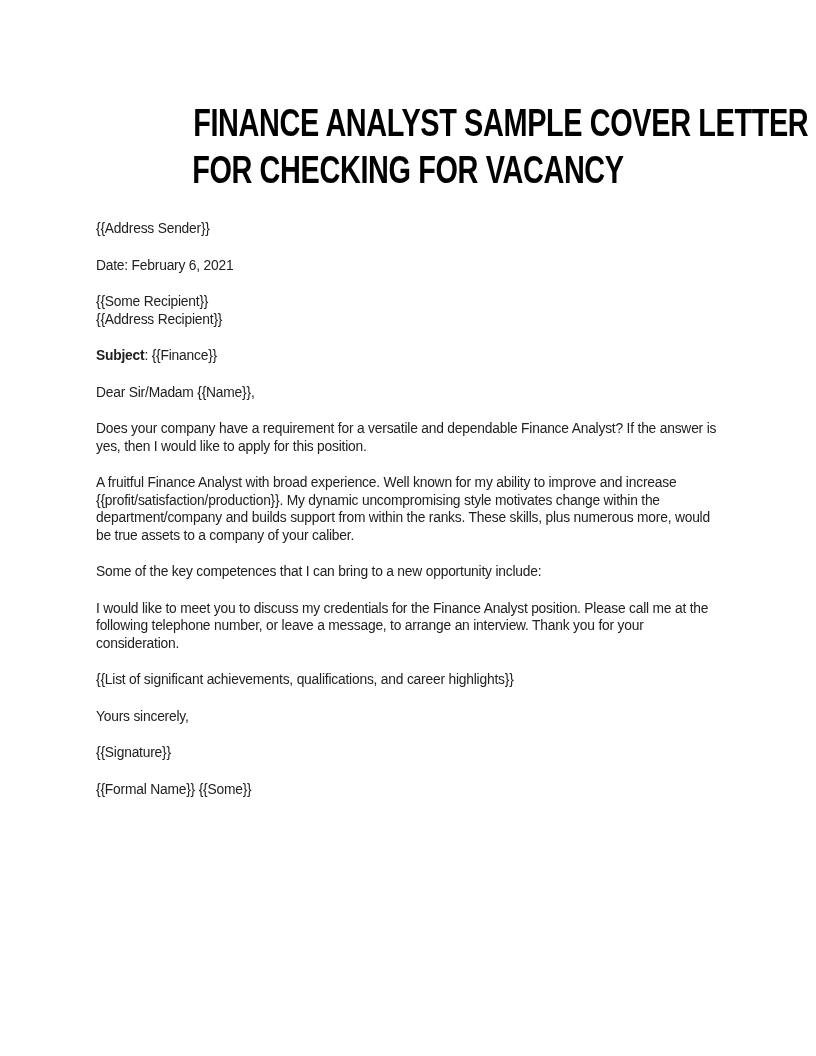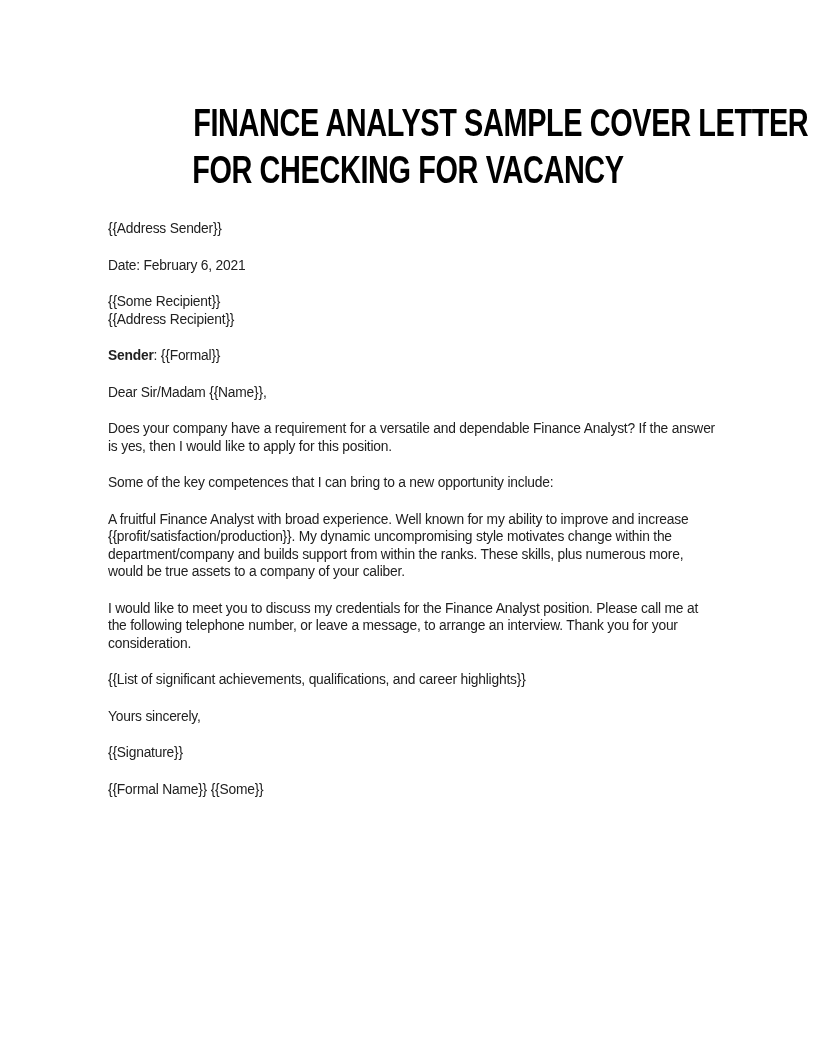--- a/index.html
+++ b/index.html
@@ -31,21 +31,21 @@
     transform: scaleX(0.76);
     transform-origin: 50% 50%;
     letter-spacing: -0.5px;
   }
   .body-text {
     font-size: 13.8px;
     letter-spacing: -0.2px;
     line-height: 17.5px;
     color: #212121;
   }
-  .body-text p { margin: 0 0 19px 12px; }
+  .body-text p { margin: 0 0 19px 0; }
   .sp-sm  { margin-top: 17px; }   
   .sp-lg  { margin-top: 36px; }   
   .bold   { font-weight: 700; }
 </style>
 </head>
 <body>
 
 <div class="page">
 
   <h1 class="doc-title">
@@ -58,30 +58,30 @@
     <p>{{Address Sender}}</p>
 
     <p>Date: February 6, 2021</p>
 
     <p>
       <span style="display:block">{{Some Recipient}}</span>
       <span style="display:block">{{Address Recipient}}</span>
     </p>
 
     <p class="sp-sm">
-      <span class="bold">Sender</span><span>: {{Formal}}</span>
+      <span class="bold">Subject</span><span>: {{Finance}}</span>
     </p>
 
     <p class="sp-lg">Dear Sir/Madam {{Name}},</p>
 
     <p class="sp-sm">Does your company have a requirement for a versatile and dependable Finance Analyst? If the answer is yes, then I would like to apply for this position.</p>
 
+    <p>A fruitful Finance Analyst with broad experience. Well known for my ability to improve and increase {{profit/satisfaction/production}}. My dynamic uncompromising style motivates change within the department/company and builds support from within the ranks. These skills, plus numerous more, would be true assets to a company of your caliber.</p>
+
     <p>Some of the key competences that I can bring to a new opportunity include:</p>
-
-    <p>A fruitful Finance Analyst with broad experience. Well known for my ability to improve and increase {{profit/satisfaction/production}}. My dynamic uncompromising style motivates change within the department/company and builds support from within the ranks. These skills, plus numerous more, would be true assets to a company of your caliber.</p>
 
     <p>I would like to meet you to discuss my credentials for the Finance Analyst position. Please call me at the following telephone number, or leave a message, to arrange an interview. Thank you for your consideration.</p>
 
     <p>{{List of significant achievements, qualifications, and career highlights}}</p>
 
     <p class="sp-lg">Yours sincerely,</p>
 
     <p>{{Signature}}</p>
 
     <p>{{Formal Name}} {{Some}}</p>

